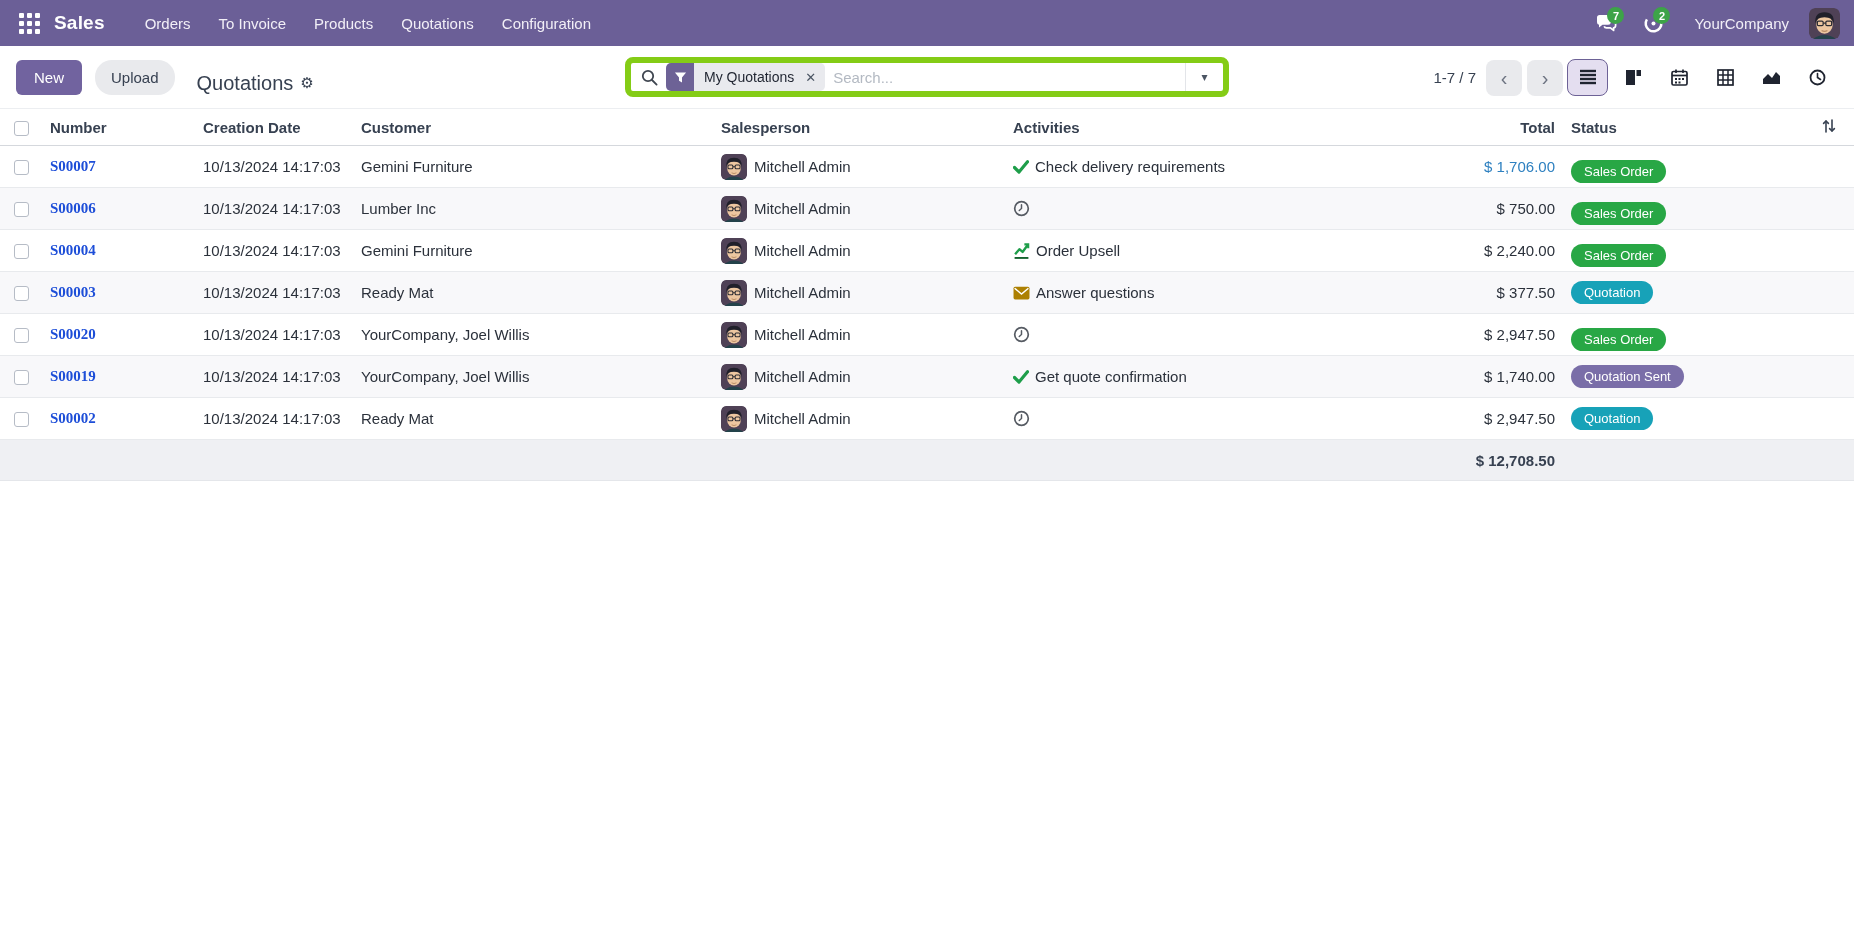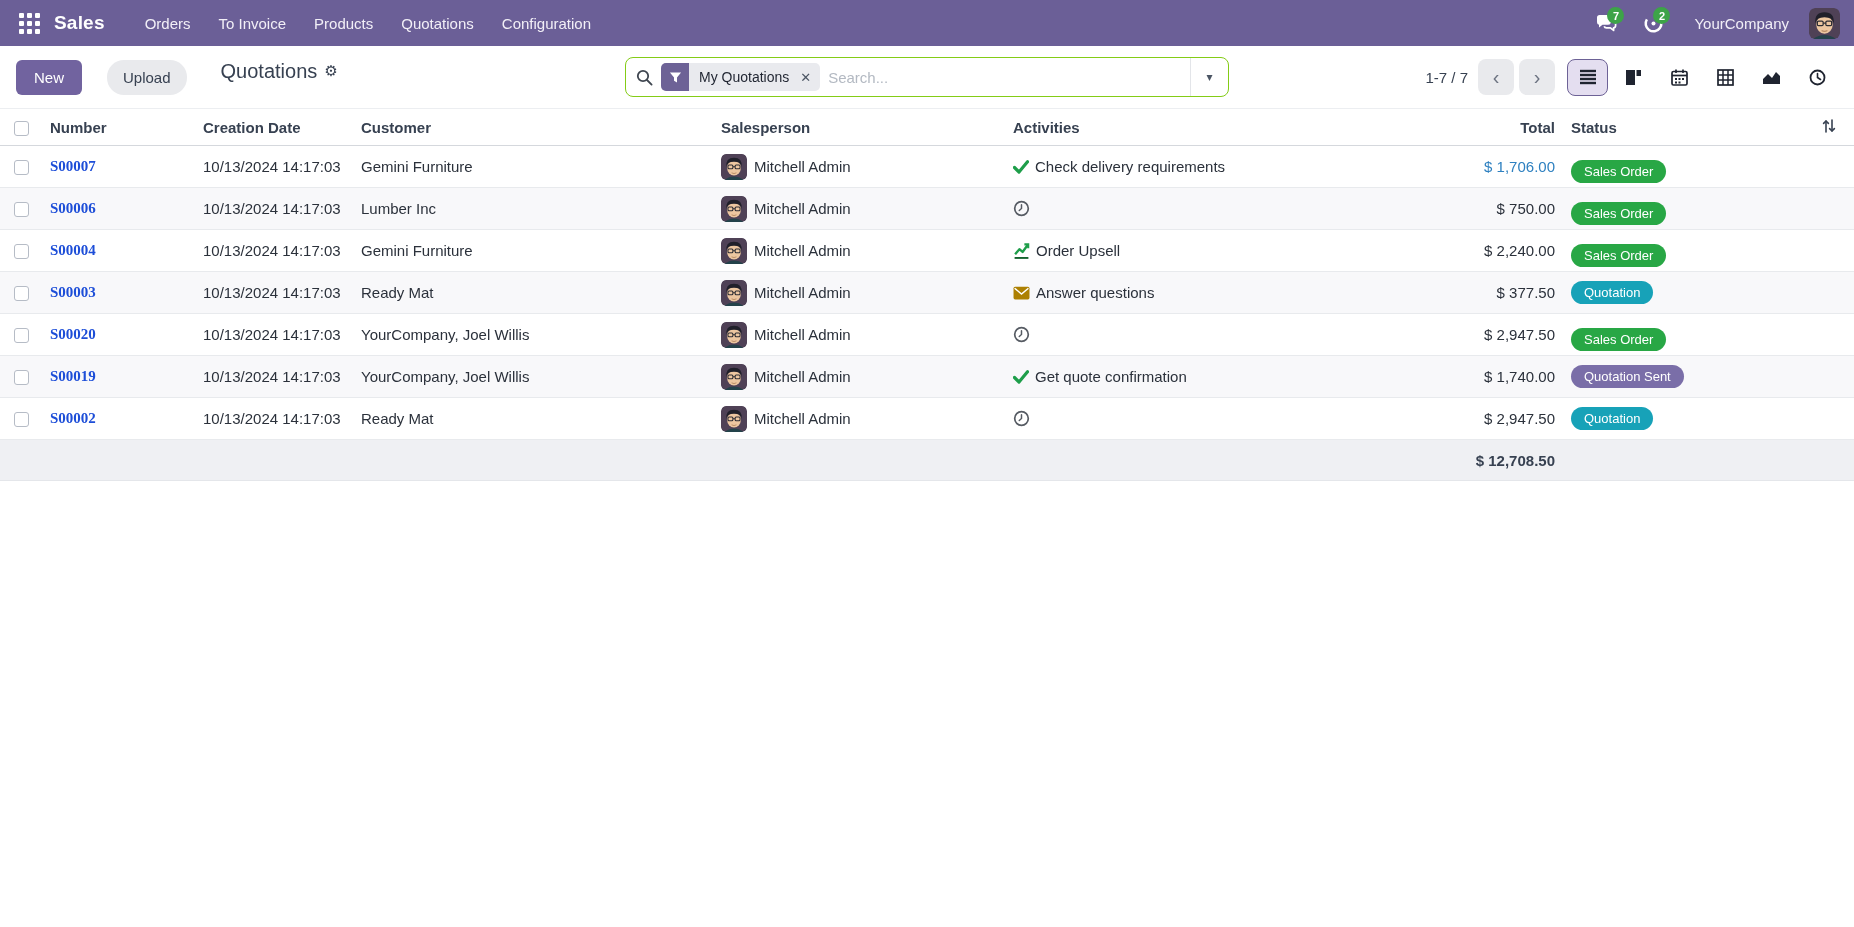--- a/index.html
+++ b/index.html
@@ -13,37 +13,37 @@
   .nav-menu-item { font-size:15px; padding:6px 12px; border-radius:4px; cursor:pointer; color:#f2eff7; }
   .navbar-spacer { flex:1; }
   .systray { display:flex; align-items:center; gap:8px; }
   .systray-icon { position:relative; width:38px; height:34px; display:flex; align-items:center; justify-content:center; cursor:pointer; }
   .badge { position:absolute; top:1px; right:2px; min-width:17px; height:17px; border-radius:9px; background:#3da348; color:#fff; font-size:11px; font-weight:700; display:flex; align-items:center; justify-content:center; padding:0 4px; }
   .company-name { font-size:15px; margin:0 12px 0 14px; cursor:pointer; color:#f2eff7; }
   .nav-avatar { width:31px; height:31px; border-radius:6px; overflow:hidden; cursor:pointer; }
 
   
   .control-panel { height:62px; display:grid; grid-template-columns:1fr 604px 1fr; align-items:center; padding:0 16px; background:#fff; }
-  .cp-left { display:flex; align-items:flex-start; gap:20px; }
+  .cp-left { display:flex; align-items:flex-end; gap:8px; }
   .btn-new { background:#71639f; color:#fff; border:none; border-radius:6px; font-size:15px; padding:9px 18px; font-family:inherit; cursor:pointer; }
   .btn-upload { background:#e9eaed; color:#374151; border:none; border-radius:17px; font-size:15px; padding:9px 16px; margin-left:5px; font-family:inherit; cursor:pointer; }
   .view-title { font-size:20px; color:#374151; margin-left:14px; display:flex; align-items:center; gap:7px; }
   .gear-icon { font-size:15px; color:#374151; cursor:pointer; }
 
-  .search-bar { height:40px; border:1px solid #84cc16; border-radius:8px; display:flex; align-items:center; background:#fff; padding-left:10px; }
+  .search-bar { height:40px; border:6px solid #84cc16; border-radius:8px; display:flex; align-items:center; background:#fff; padding-left:10px; }
   .search-icon { flex:0 0 auto; display:flex; margin-right:8px; }
   .facet { display:flex; align-items:stretch; height:28px; border-radius:5px; overflow:hidden; background:#e9eaee; margin-right:8px; }
   .facet-icon { width:28px; background:#6d6296; display:flex; align-items:center; justify-content:center; }
   .facet-label { display:flex; align-items:center; font-size:14px; color:#1f2430; padding:0 9px 0 10px; }
   .facet-remove { display:flex; align-items:center; padding:0 9px 0 2px; font-size:13px; color:#4b5563; cursor:pointer; }
   .search-input { flex:1; border:none; outline:none; font-size:15px; color:#374151; font-family:inherit; min-width:40px; }
   .search-input::placeholder { color:#b3b9c2; }
   .search-caret { width:38px; align-self:stretch; display:flex; align-items:center; justify-content:center; border-left:1px solid #e3e5e9; color:#4b5563; font-size:12px; cursor:pointer; }
 
-  .cp-right { display:flex; align-items:center; justify-content:flex-end; gap:12px; }
+  .cp-right { display:flex; align-items:flex-end; justify-content:flex-end; gap:4px; }
   .pager { display:flex; align-items:center; gap:10px; }
   .pager-value { font-size:15px; color:#374151; }
   .pager-btns { display:flex; gap:5px; }
   .pager-btn { width:36px; height:36px; border-radius:8px; background:#e9eaed; border:none; color:#6b7280; font-size:20px; line-height:1; display:flex; align-items:center; justify-content:center; cursor:pointer; font-family:inherit; }
   .view-switcher { display:flex; gap:5px; }
   .vs-btn { width:41px; height:37px; border-radius:8px; background:transparent; border:1px solid transparent; display:flex; align-items:center; justify-content:center; cursor:pointer; }
   .vs-btn.active { background:#e4def0; border-color:#6d6296; }
 
   
   table.list { width:1854px; border-collapse:collapse; table-layout:fixed; }

